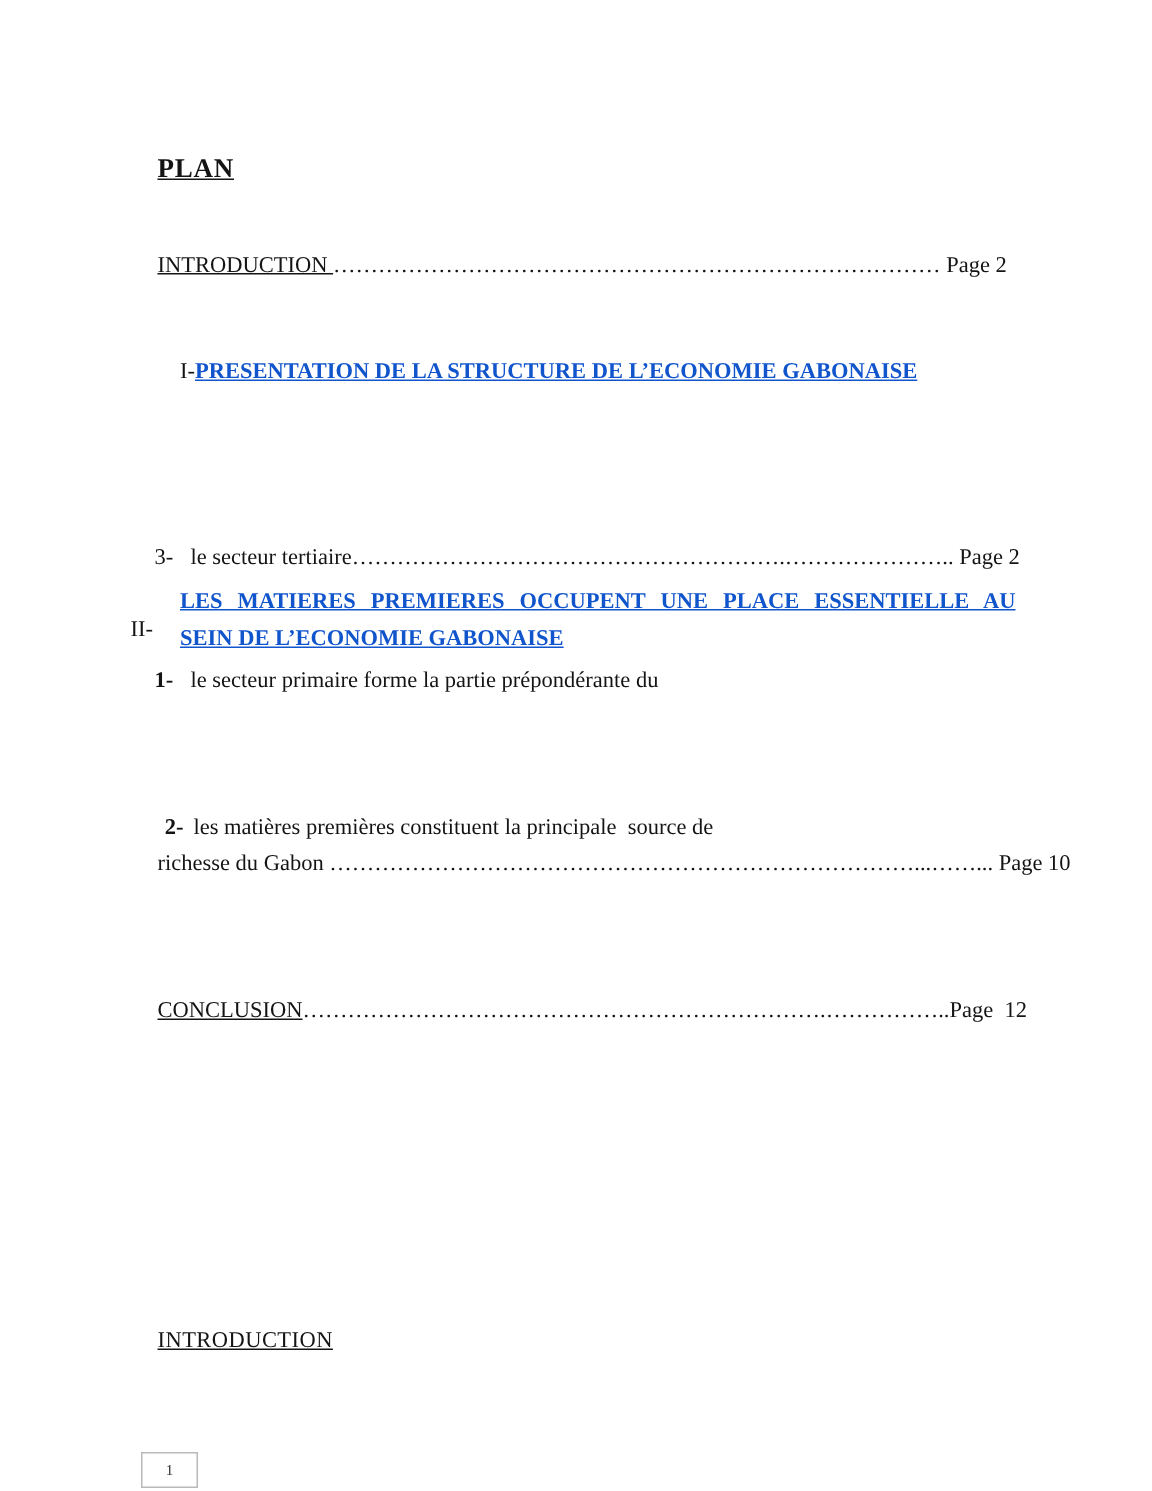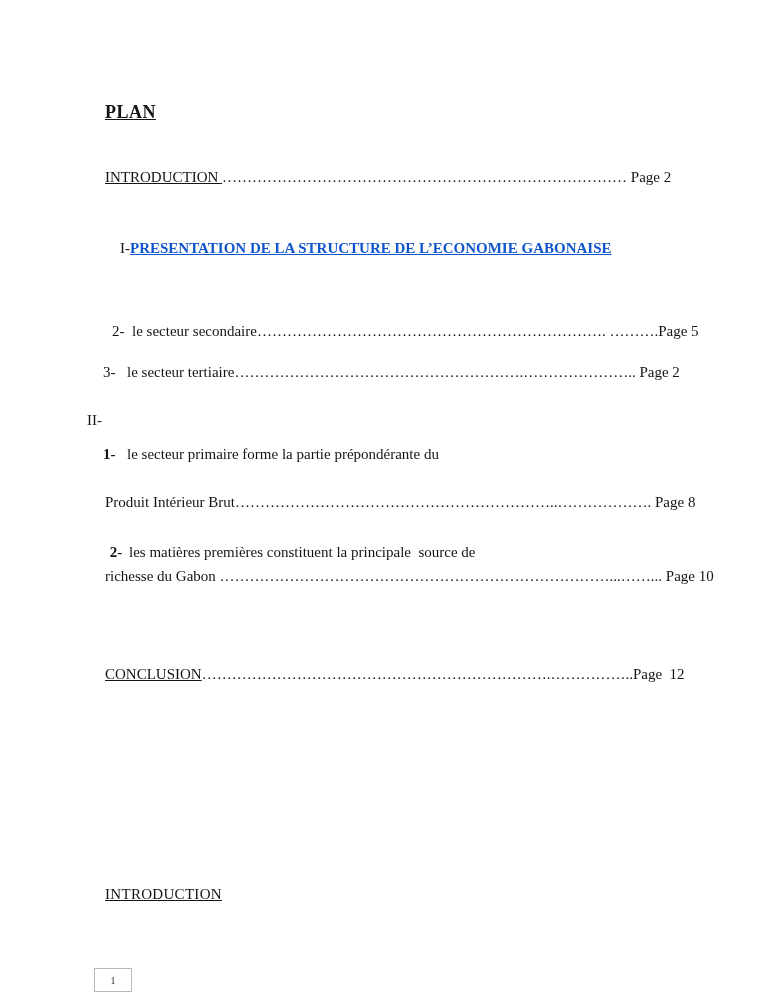--- a/index.html
+++ b/index.html
@@ -39,36 +39,34 @@
   </div>
 
   <div class="abs" style="left:90px;top:149px;text-align:right;">
     <span class="u">INTRODUCTION </span><span>………………………………………………………………………</span><span> Page 2</span>
   </div>
 
   <div class="abs" style="left:80px;top:220px;text-align:right;">
     <span class="numeral" style="width:35px;">I-</span><span class="blue b u">PRESENTATION DE LA STRUCTURE DE L’ECONOMIE GABONAISE</span>
   </div>
 
-  <div class="abs" style="left:97px;top:303px;">
-    <span class="numeral" style="width:20px;">2-</span><span>le secteur secondaire……………………………………………………………. ……….Page 5</span>
-  </div>
   <div class="abs" style="left:88px;top:344px;">
     <span class="numeral" style="width:24px;">3-</span><span>le secteur tertiaire………………………………………………….………………….. Page 2</span>
   </div>
 
   <div class="abs" style="left:72px;top:392px;">
     <span>II-</span>
   </div>
+  <div class="h2block blue b" style="left:120px;top:392px;width:557px;">
+    <span class="h2line just u">LES MATIERES PREMIERES OCCUPENT UNE PLACE ESSENTIELLE AU</span>
+    <span class="h2line u">SEIN DE L’ECONOMIE GABONAISE</span>
+  </div>
 
   <div class="abs" style="left:88px;top:426px;">
     <span class="numeral b" style="width:24px;">1-</span><span>le secteur primaire forme la partie prépondérante du</span>
-  </div>
-  <div class="abs" style="left:90px;top:474px;">
-    <span>Produit Intérieur Brut………………………………………………………..………………. Page 8</span>
   </div>
 
   <div class="abs" style="left:88px;top:524px;text-align:center;">
     <span class="numeral b" style="width:26px;">2-</span><span>les matières premières constituent la principale  source de</span>
   </div>
   <div class="abs" style="left:90px;top:548px;">
     <span>richesse du Gabon ……………………………………………………………………...……... Page 10</span>
   </div>
 
   <div class="abs" style="left:90px;top:646px;">

